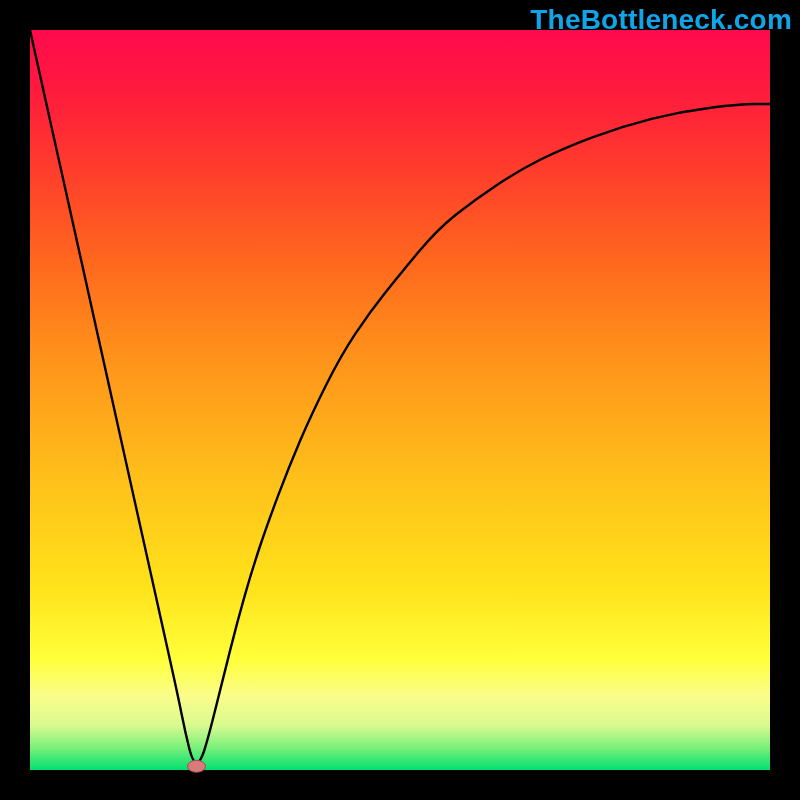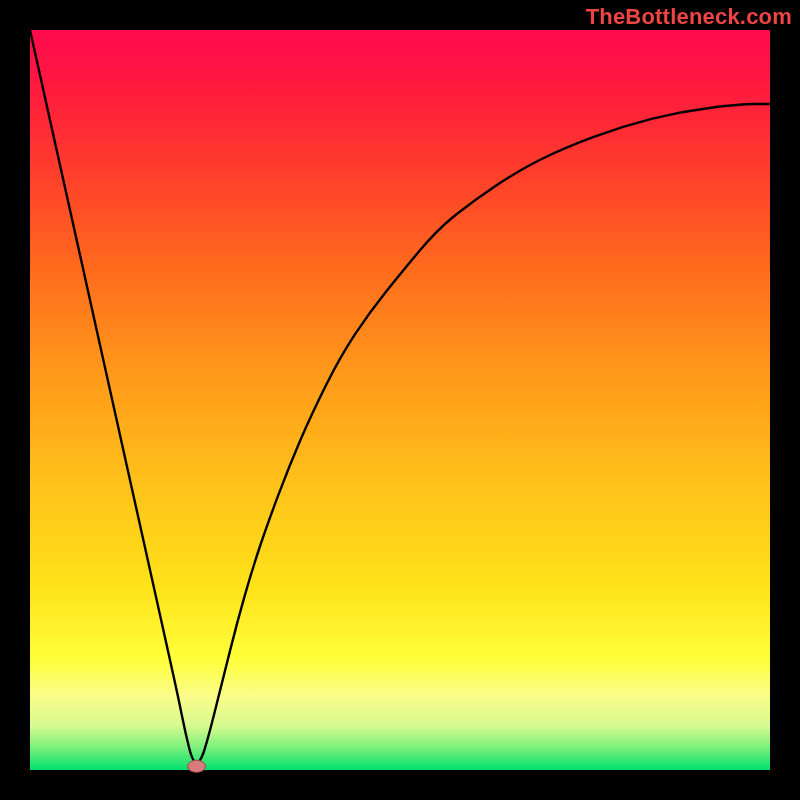--- a/index.html
+++ b/index.html
@@ -43,22 +43,22 @@
     left: 0;
     top: 0;
     width: 740px;
     height: 740px;
     overflow: visible;
   }
   .attribution {
     position: absolute;
     top: 4px;
     right: 8px;
-    color: #ef4444;
-    font-size: 22px;
+    color: #0ea5e9;
+    font-size: 28px;
     font-weight: 600;
     letter-spacing: 0.2px;
     user-select: none;
   }
   .marker {
     fill: #d97b7b;
     stroke: #a04a4a;
     stroke-width: 1;
   }
 </style>

